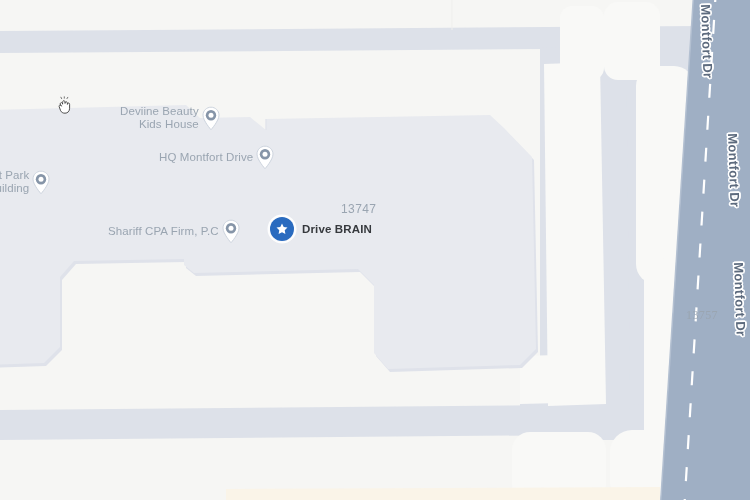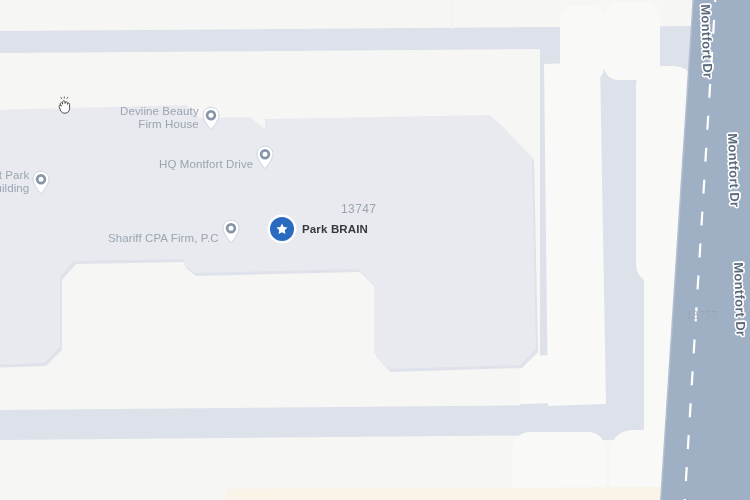--- a/index.html
+++ b/index.html
@@ -23,21 +23,21 @@
     top: 0;
     width: 750px;
     height: 500px;
     display: block;
   }
 
   
   .poi {
     position: absolute;
     display: flex;
-    align-items: flex-end;
+    align-items: center;
     white-space: nowrap;
     pointer-events: auto;
   }
   .poi-label {
     font-size: 11.5px;
     color: #9aa5b1;
     line-height: 12.5px;
     text-align: right;
     padding-right: 2px;
     letter-spacing: 0.1px;
@@ -188,21 +188,21 @@
         <path d="M10 1.2c-4.4 0-8 3.5-8 7.9 0 5.7 8 14.6 8 14.6s8-8.9 8-14.6c0-4.4-3.6-7.9-8-7.9z" fill="#ffffff" stroke="#cdd4de" stroke-width="1"></path>
         <circle cx="10" cy="9.2" r="5.2" fill="#8695a8"></circle>
         <circle cx="10" cy="9.2" r="2.5" fill="#ffffff"></circle>
       </svg>
     </div>
   </div>
 
   <div class="poi" style="left:120px; top:105px;">
     <div class="poi-label two-line">
       <div>Deviine Beauty</div>
-      <div>Firm House</div>
+      <div>Kids House</div>
     </div>
     <div class="pin">
       <svg viewBox="0 0 20 25" width="20" height="25">
         <path d="M10 1.2c-4.4 0-8 3.5-8 7.9 0 5.7 8 14.6 8 14.6s8-8.9 8-14.6c0-4.4-3.6-7.9-8-7.9z" fill="#ffffff" stroke="#cdd4de" stroke-width="1"></path>
         <circle cx="10" cy="9.2" r="5.2" fill="#8695a8"></circle>
         <circle cx="10" cy="9.2" r="2.5" fill="#ffffff"></circle>
       </svg>
     </div>
   </div>
 
@@ -232,21 +232,21 @@
     </div>
   </div>
 
 
   <div class="poi-star" style="left:270px; top:217px;">
     <div class="star-badge">
       <svg viewBox="0 0 24 24" width="14" height="14">
         <path d="M12 2.6l2.9 5.9 6.5.95-4.7 4.58 1.11 6.47L12 17.45 6.19 20.5l1.11-6.47L2.6 9.45l6.5-.95z" fill="#ffffff"></path>
       </svg>
     </div>
-    <div class="star-label">Park BRAIN</div>
+    <div class="star-label">Drive BRAIN</div>
   </div>
 
   <div class="cursor-hand" style="left:56px; top:96px;">
     <svg viewBox="0 0 18 20" width="18" height="20">
       <g fill="#ffffff" stroke="#3b3b3b" stroke-width="0.9" stroke-linejoin="round">
         <path d="M4.2 8.2c0-1 .5-1.6 1.2-1.6s1.2.6 1.2 1.6V6.4c0-1 .5-1.7 1.2-1.7s1.2.7 1.2 1.7v1c0-1 .5-1.6 1.2-1.6s1.2.6 1.2 1.6v1c0-.9.5-1.4 1.1-1.4s1.1.5 1.1 1.4v3.9c0 2.9-1.9 4.9-4.6 4.9-2.3 0-3.6-1-4.4-2.5L3.3 11c-.4-.8-.2-1.5.4-1.8.5-.3 1.1-.1 1.5.5l.3.5z"></path>
       </g>
       <g stroke="#3b3b3b" stroke-width="0.7" stroke-linecap="round" fill="none">
         <path d="M5.6 2.6 L4.9 1.2"></path>
         <path d="M8.3 2.2 L8.3 0.8"></path>

